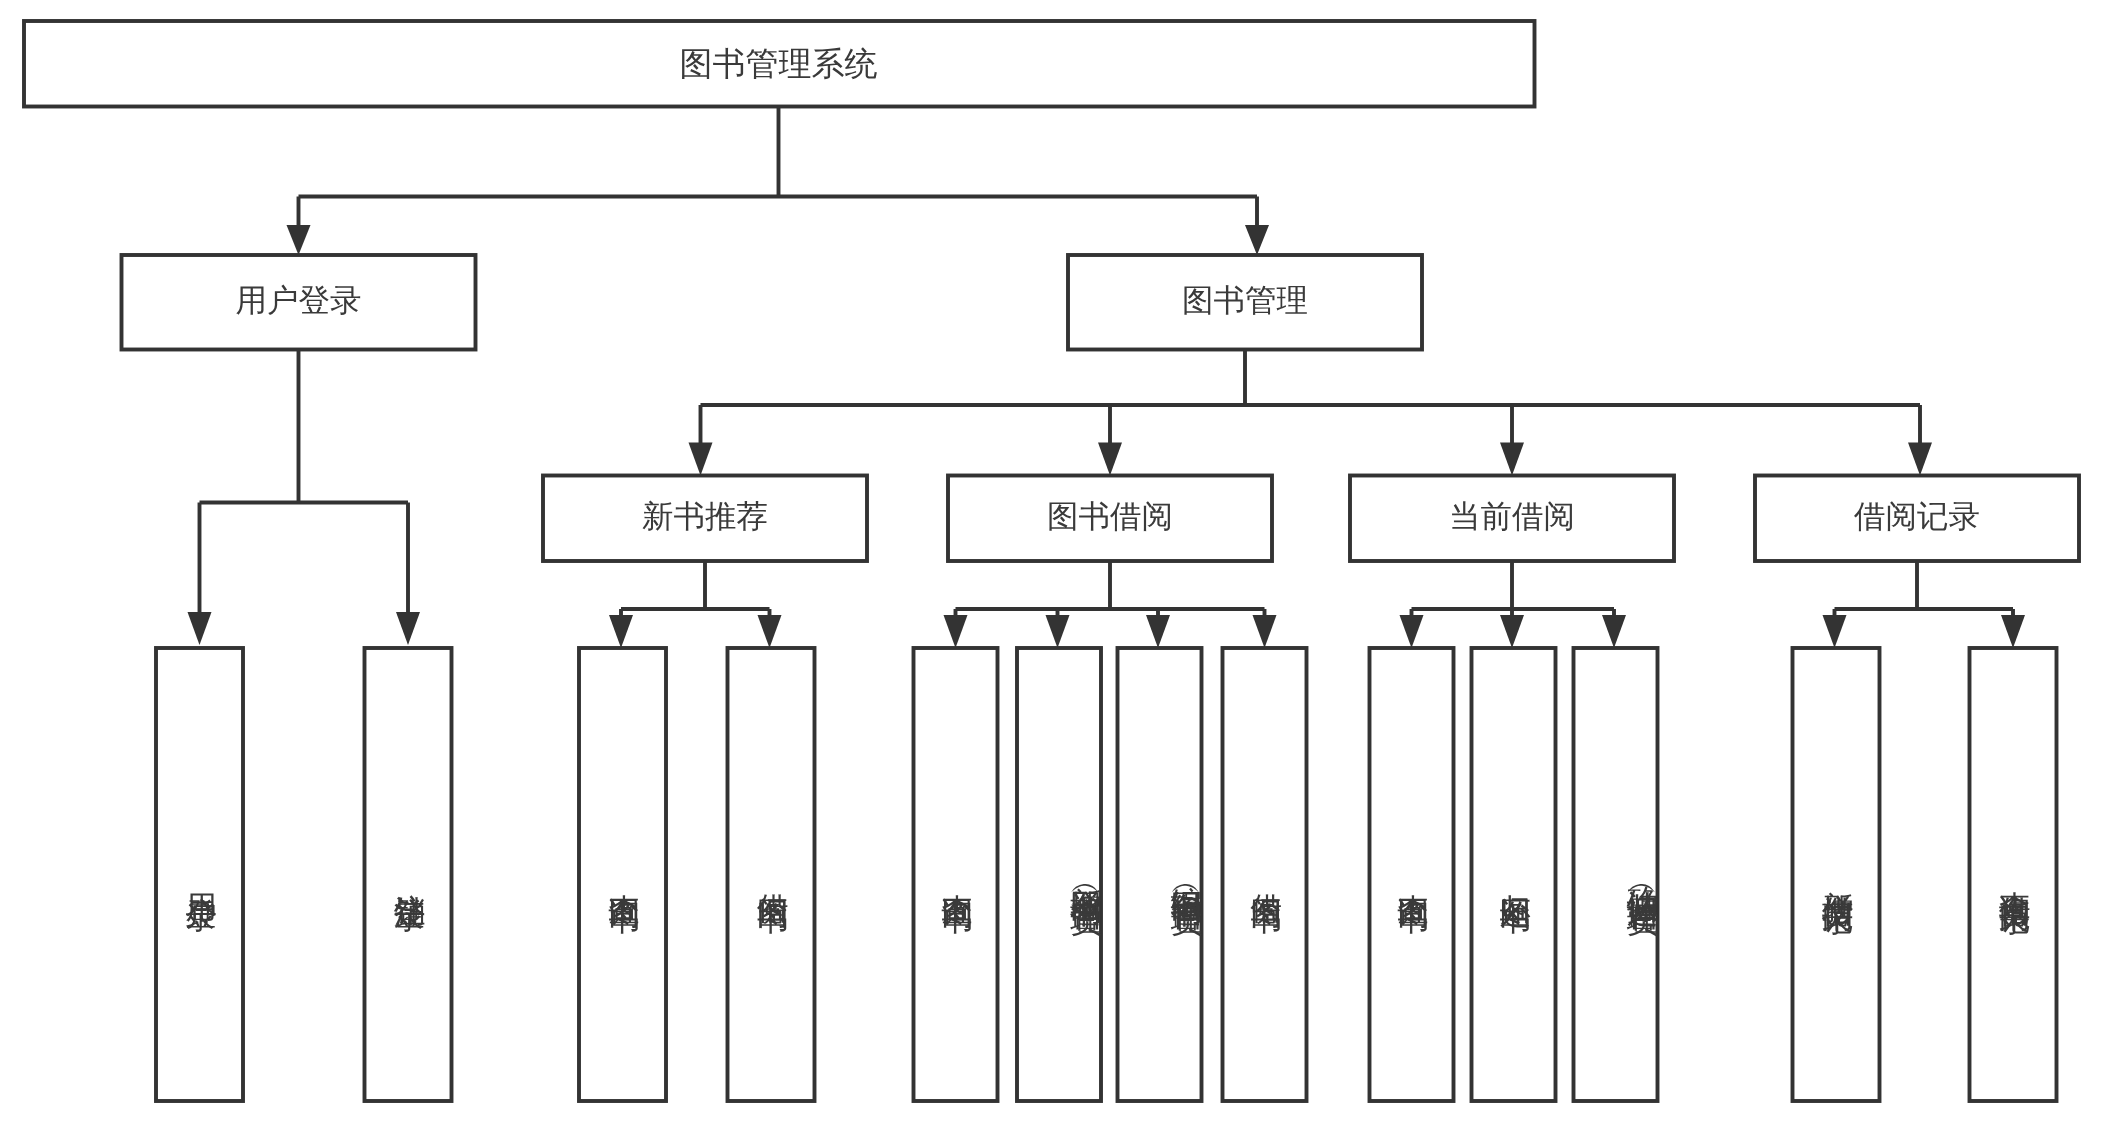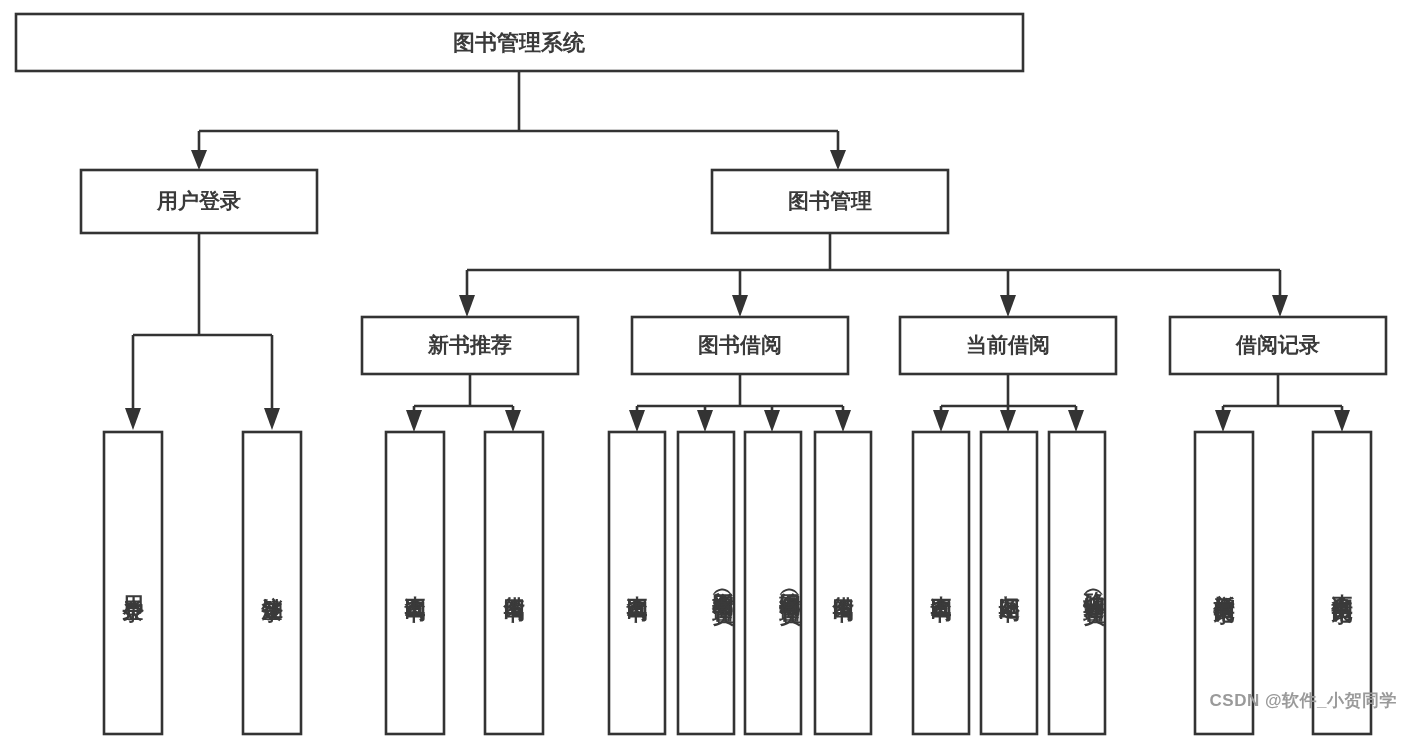--- a/index.html
+++ b/index.html
@@ -13,21 +13,20 @@
     font-family: "Liberation Sans", "DejaVu Sans", sans-serif;
     overflow: hidden;
     position: relative;
   }
   #diagram-root {
     position: absolute;
     left: 0;
     top: 0;
     width: 1405px;
     height: 717px;
-    font-weight: bold;
   }
   svg#flow {
     display: block;
     width: 1405px;
     height: 747px;
   }
   .node-rect {
     fill: #ffffff;
     stroke: #333333;
     stroke-width: 2.6;
@@ -243,15 +242,14 @@
   <div class="leaf-label" style="left:609px; top:432px; width:56px; height:302px;">查询图书</div>
   <div class="leaf-label" style="left:678px; top:437px; width:56px; height:292px; align-items:flex-start;">新增图书（管理员）</div>
   <div class="leaf-label" style="left:745px; top:437px; width:56px; height:292px; align-items:flex-start;">编辑图书（管理员）</div>
   <div class="leaf-label" style="left:815px; top:432px; width:56px; height:302px;">借阅图书</div>
   <div class="leaf-label" style="left:913px; top:432px; width:56px; height:302px;">查询图书</div>
   <div class="leaf-label" style="left:981px; top:432px; width:56px; height:302px;">归还图书</div>
   <div class="leaf-label" style="left:1049px; top:437px; width:56px; height:292px; align-items:flex-start;">确认归还（管理员）</div>
   <div class="leaf-label" style="left:1195px; top:432px; width:58px; height:302px;">新增借阅记录</div>
   <div class="leaf-label" style="left:1313px; top:432px; width:58px; height:302px;">查询借阅记录</div>
 
-  <div id="watermark">CSDN @软件_小贺同学</div>
 
 </div>
 
 </body></html>

